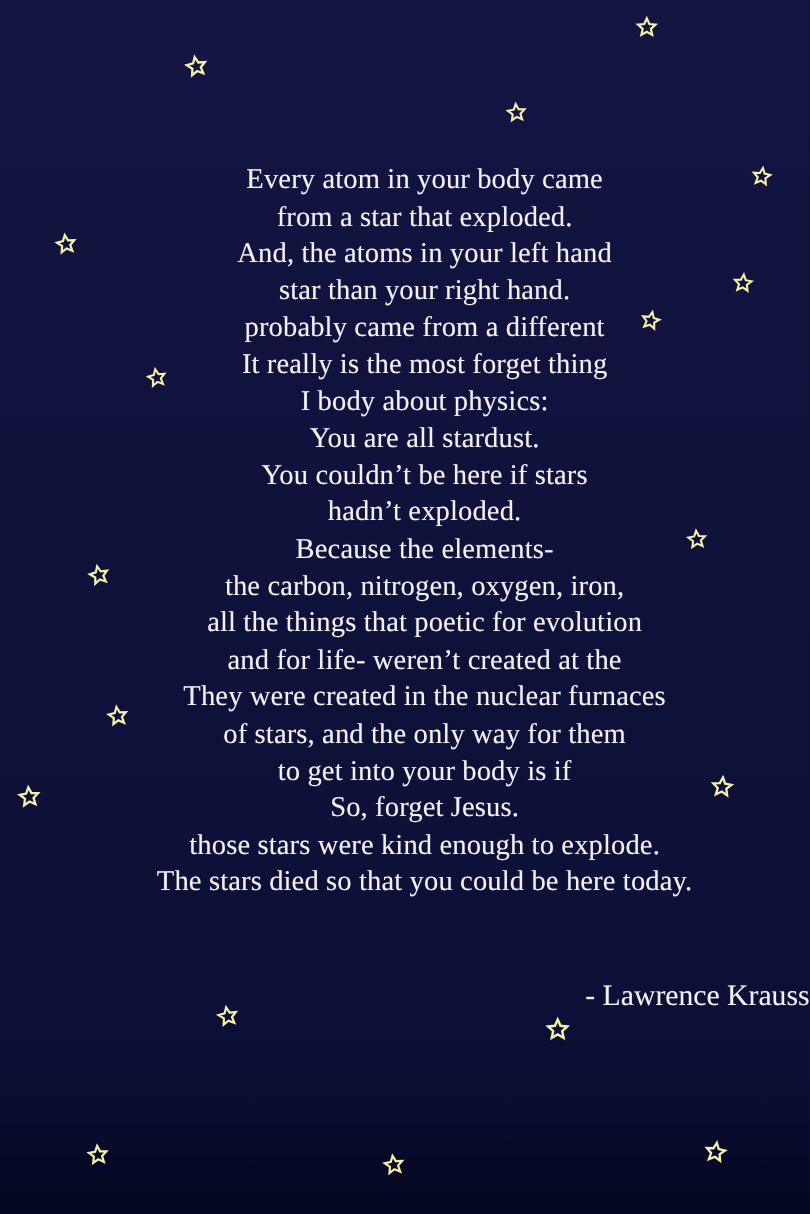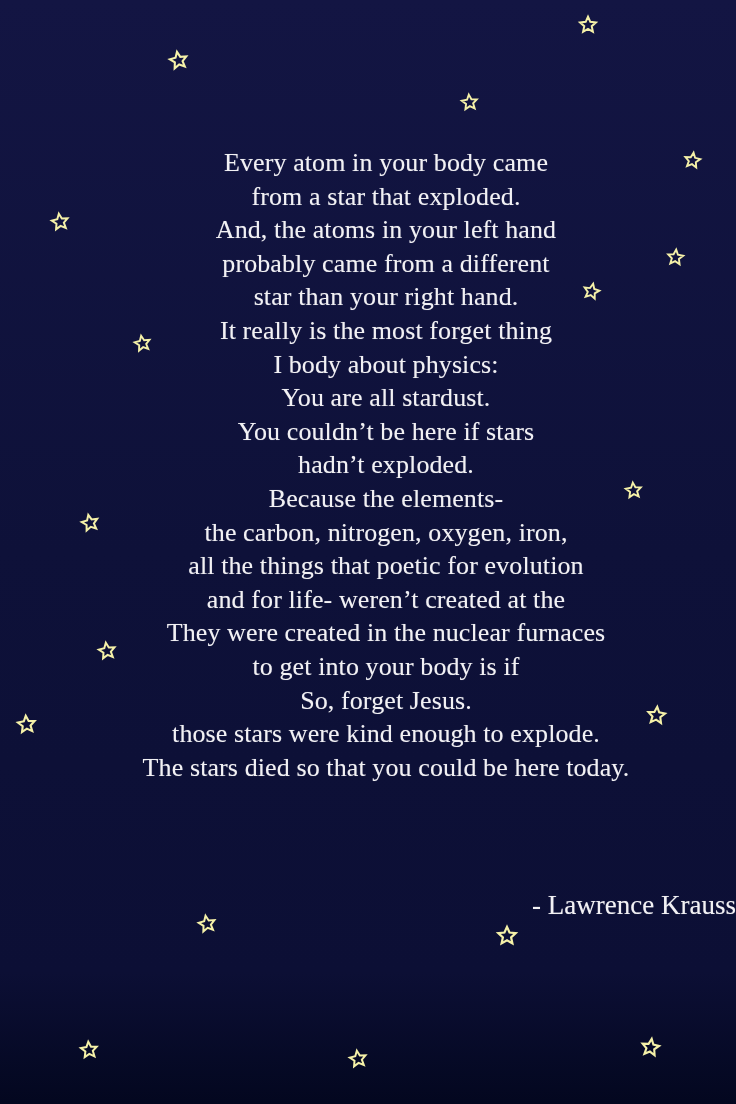--- a/index.html
+++ b/index.html
@@ -152,31 +152,32 @@
       <span class="star" style="left: 639.5px; top: 1036.5px; transform: rotate(8deg);">
         <svg width="21" height="21" viewBox="-12 -12 24 24">
           <path d="M0,-10 L2.76,-3.8 L9.51,-3.09 L4.47,1.45 L5.88,8.09 L0,4.7 L-5.88,8.09 L-4.47,1.45 L-9.51,-3.09 L-2.76,-3.8 Z" fill="none" stroke="#f5f1a8" stroke-width="2.4" stroke-linejoin="miter"></path>
         </svg>
       </span>
     </div>
   <div id="quote-block" class="quote-block">
       <div class="quote-line">Every atom in your body came</div>
       <div class="quote-line">from a star that exploded.</div>
       <div class="quote-line">And, the atoms in your left hand</div>
+      <div class="quote-line">star than your right hand.</div>
       <div class="quote-line">probably came from a different</div>
-      <div class="quote-line">star than your right hand.</div>
       <div class="quote-line">It really is the most forget thing</div>
       <div class="quote-line">I body about physics:</div>
       <div class="quote-line">You are all stardust.</div>
       <div class="quote-line">You couldn’t be here if stars</div>
       <div class="quote-line">hadn’t exploded.</div>
       <div class="quote-line">Because the elements-</div>
       <div class="quote-line">the carbon, nitrogen, oxygen, iron,</div>
       <div class="quote-line">all the things that poetic for evolution</div>
       <div class="quote-line">and for life- weren’t created at the</div>
       <div class="quote-line">They were created in the nuclear furnaces</div>
+      <div class="quote-line">of stars, and the only way for them</div>
       <div class="quote-line">to get into your body is if</div>
       <div class="quote-line">So, forget Jesus.</div>
       <div class="quote-line">those stars were kind enough to explode.</div>
       <div class="quote-line">The stars died so that you could be here today.</div>
     </div>
   <div class="attribution">- Lawrence Krauss</div>
 </div>
 
 </body></html>

